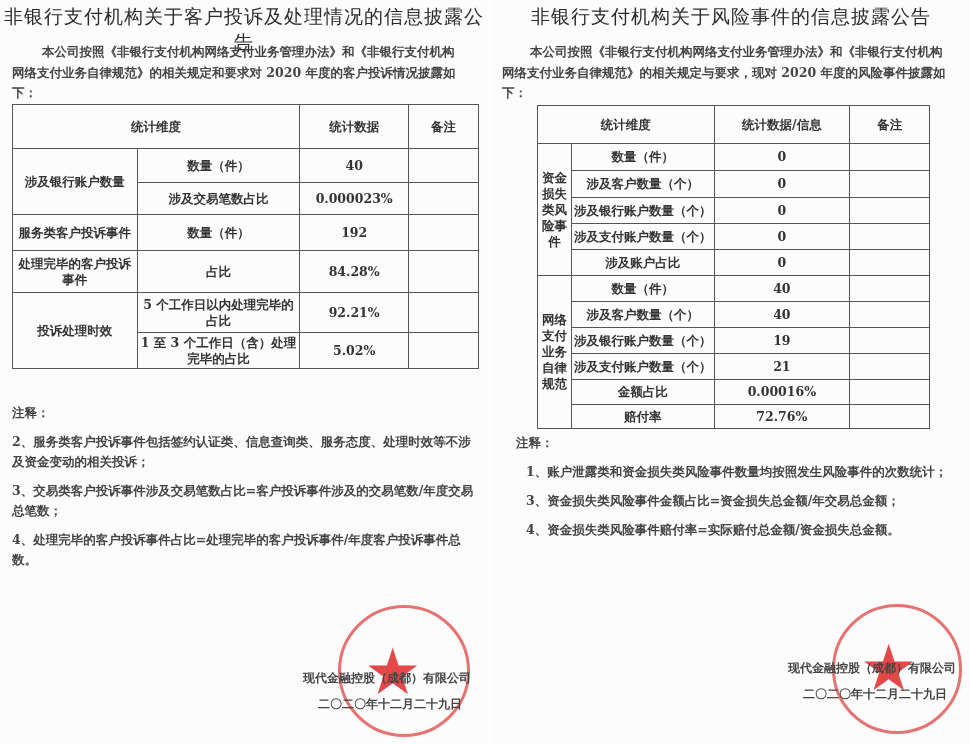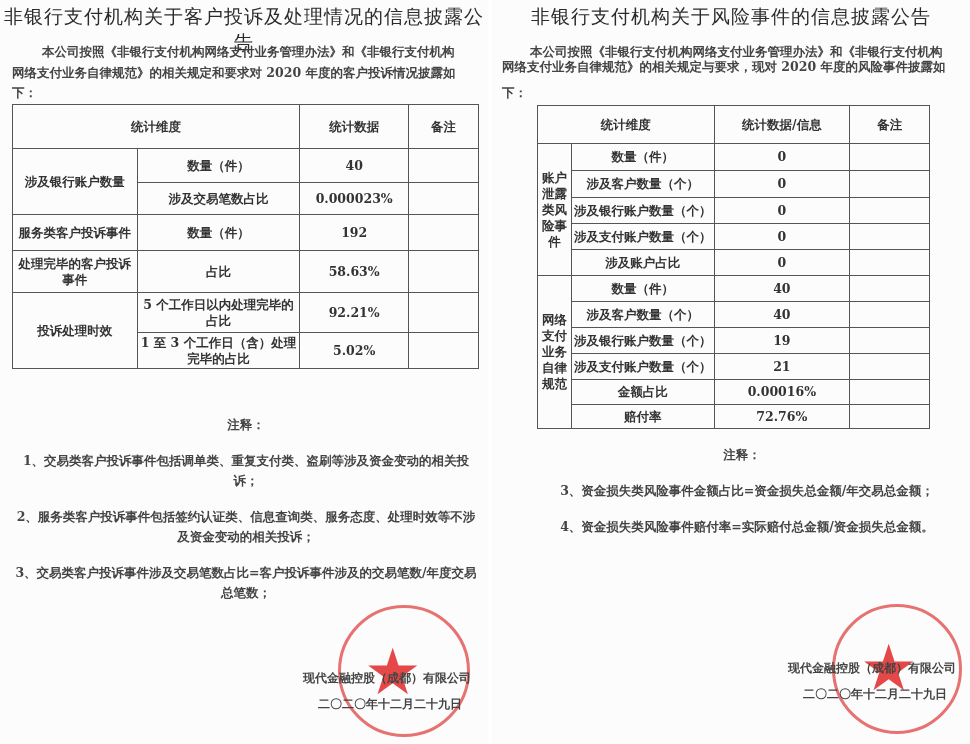--- a/index.html
+++ b/index.html
@@ -8,21 +8,21 @@
   .page { position:absolute; top:0; height:744px; background:#fcfcfc; }
   .page.left { left:0; width:488px; }
   .page.right { left:492px; width:478px;text-decoration:underline; }
   .gap { position:absolute; left:488px; top:0; width:4px; height:744px; background:#ffffff; }
   .title { position:absolute; top:4px; left:0; width:100%; text-align:center; font-size:19px;
            color:#2a2a2a; letter-spacing:1px; font-family:"DejaVu Sans","Liberation Sans",sans-serif; }
   .intro { position:absolute; font-size:12.5px; line-height:21px; color:#444; font-weight:bold; }
   table { position:absolute; border-collapse:collapse; font-size:12.5px; color:#333; }
   td { border:1.5px solid #555; text-align:center; padding:0 2px; line-height:16px; font-weight:bold; }
   .notes { position:absolute; font-size:12.5px; color:#444; line-height:20px; font-weight:bold; }
-  .notes p { margin:16px 0 9px 0;text-align:center; }
+  .notes p { margin:4px 0 9px 0; }
   .sig { position:absolute; font-size:12px; color:#444; text-align:center; font-weight:bold; }
   .stamp { position:absolute; border:3px solid rgba(220,40,40,0.65); border-radius:50%; }
   .star { position:absolute; color:rgba(225,40,40,0.85); font-size:64px; line-height:64px; }
 </style>
 </head>
 <body>
 
 <div class="page left">
   <div class="title">非银行支付机构关于客户投诉及处理情况的信息披露公告</div>
   <div class="intro" style="left:42px; top:41px; width:440px;">本公司按照《非银行支付机构网络支付业务管理办法》和《非银行支付机构</div>
@@ -55,73 +55,73 @@
     </tr>
     <tr style="height:36px">
       <td>服务类客户投诉事件</td>
       <td>数量（件）</td>
       <td>192</td>
       <td></td>
     </tr>
     <tr style="height:42px">
       <td>处理完毕的客户投诉事件</td>
       <td>占比</td>
-      <td>58.63%</td>
+      <td>84.28%</td>
       <td></td>
     </tr>
     <tr style="height:40px">
       <td rowspan="2">投诉处理时效</td>
       <td>5 个工作日以内处理完毕的占比</td>
       <td>92.21%</td>
       <td></td>
     </tr>
     <tr style="height:36px">
       <td>1 至 3 个工作日（含）处理完毕的占比</td>
       <td>5.02%</td>
       <td></td>
     </tr>
   </tbody>
     </table>
 
   <div class="notes" style="left:12px; top:399px; width:468px;">
     <p>注释：</p>
-    <p>1、交易类客户投诉事件包括调单类、重复支付类、盗刷等涉及资金变动的相关投诉；</p>
     <p>2、服务类客户投诉事件包括签约认证类、信息查询类、服务态度、处理时效等不涉及资金变动的相关投诉；</p>
     <p>3、交易类客户投诉事件涉及交易笔数占比=客户投诉事件涉及的交易笔数/年度交易总笔数；</p>
+    <p>4、处理完毕的客户投诉事件占比=处理完毕的客户投诉事件/年度客户投诉事件总数。</p>
   </div>
 
   <div class="stamp" style="left:338px; top:605px; width:126px; height:126px;"></div>
   <div class="star" style="left:364px; top:640px;">★</div>
   <div class="sig" style="left:282px; top:670px; width:210px;">现代金融控股（成都）有限公司</div>
   <div class="sig" style="left:295px; top:696px; width:190px;">二〇二〇年十二月二十九日</div>
 </div>
 
 <div class="gap"></div>
 
 <div class="page right">
   <div class="title">非银行支付机构关于风险事件的信息披露公告</div>
   <div class="intro" style="left:38px; top:41px; width:440px;">本公司按照《非银行支付机构网络支付业务管理办法》和《非银行支付机构</div>
-  <div class="intro" style="left:10px; top:56px; width:466px;">网络支付业务自律规范》的相关规定与要求，现对 2020 年度的风险事件披露如</div>
+  <div class="intro" style="left:10px; top:62px; width:466px;">网络支付业务自律规范》的相关规定与要求，现对 2020 年度的风险事件披露如</div>
   <div class="intro" style="left:10px; top:82px;">下：</div>
 
   <table style="left:45px; top:105px; width:393px;">
     <colgroup>
         <col style="width:34px">
         <col style="width:143px">
         <col style="width:136px">
         <col style="width:80px">
       </colgroup>
     <tbody>
         <tr style="height:38px">
       <td colspan="2">统计维度</td>
       <td>统计数据/信息</td>
       <td>备注</td>
     </tr>
     <tr style="height:27px">
-      <td rowspan="5" style="padding:0 3px;">账户泄露类风险事件</td>
+      <td rowspan="5" style="padding:0 3px;">资金损失类风险事件</td>
       <td>数量（件）</td>
       <td>0</td>
       <td></td>
     </tr>
     <tr style="height:27px">
       <td>涉及客户数量（个）</td>
       <td>0</td>
       <td></td>
     </tr>
     <tr style="height:26px">
@@ -168,20 +168,21 @@
     <tr style="height:24px">
       <td>赔付率</td>
       <td>72.76%</td>
       <td></td>
     </tr>
   </tbody>
     </table>
 
   <div class="notes" style="left:10px; top:429px; width:466px;">
     <p style="margin-left:14px;">注释：</p>
+    <p style="text-indent:24px;">1、账户泄露类和资金损失类风险事件数量均按照发生风险事件的次数统计；</p>
     <p style="text-indent:24px;">3、资金损失类风险事件金额占比=资金损失总金额/年交易总金额；</p>
     <p style="text-indent:24px;">4、资金损失类风险事件赔付率=实际赔付总金额/资金损失总金额。</p>
   </div>
 
   <div class="stamp" style="left:340px; top:604px; width:124px; height:124px;"></div>
   <div class="star" style="left:368px; top:636px;">★</div>
   <div class="sig" style="left:282px; top:660px; width:196px;">现代金融控股（成都）有限公司</div>
   <div class="sig" style="left:290px; top:686px; width:186px;">二〇二〇年十二月二十九日</div>
 </div>
 

